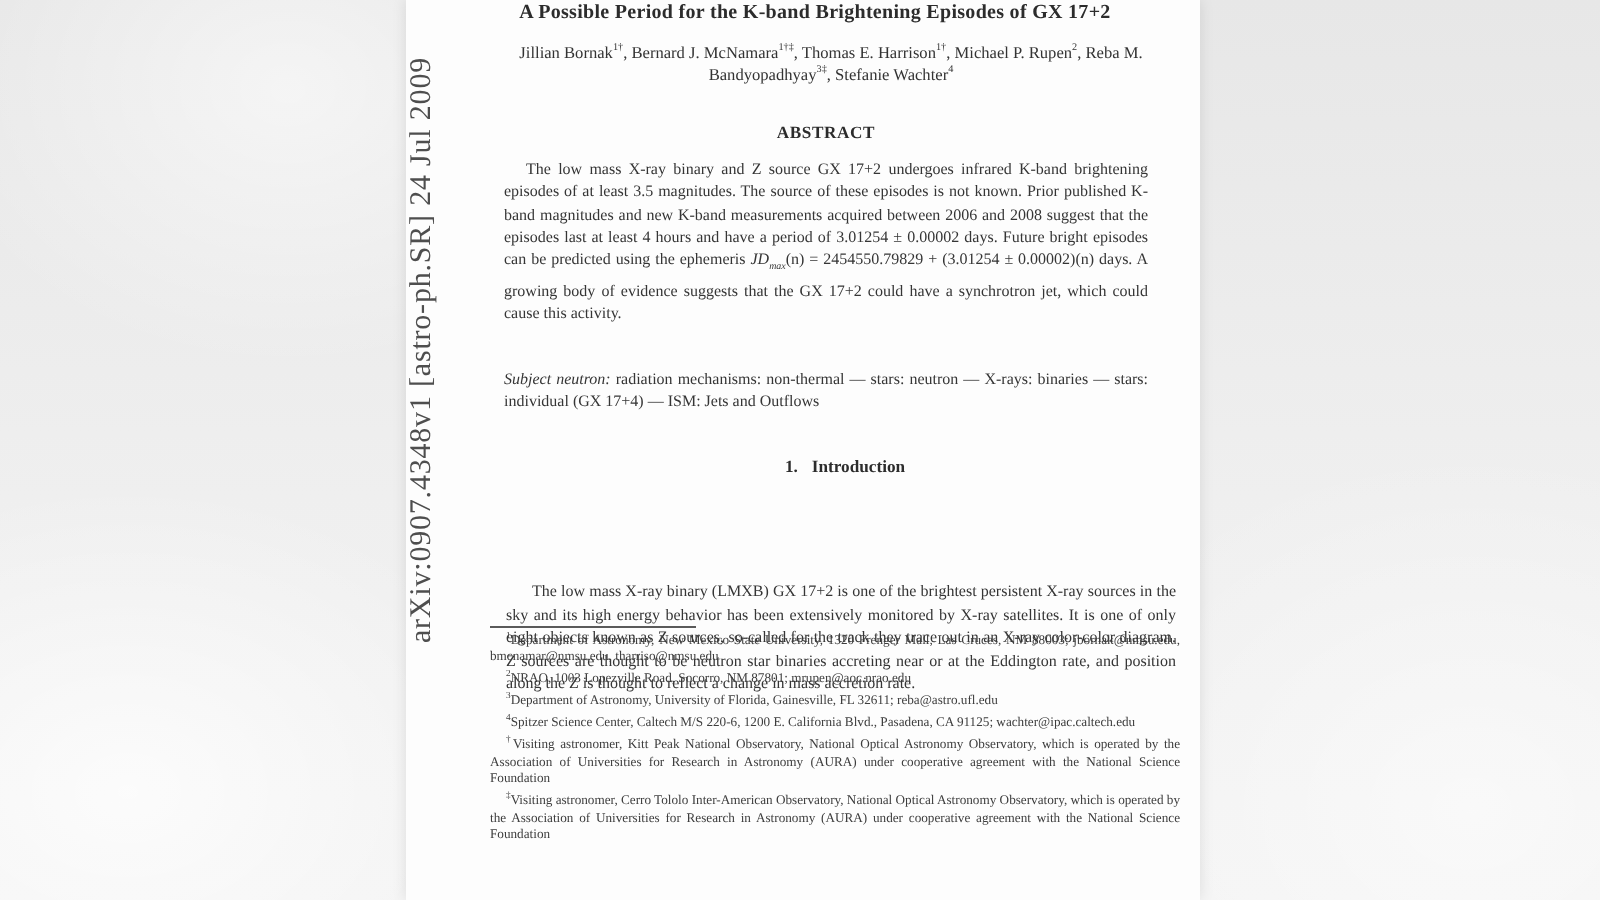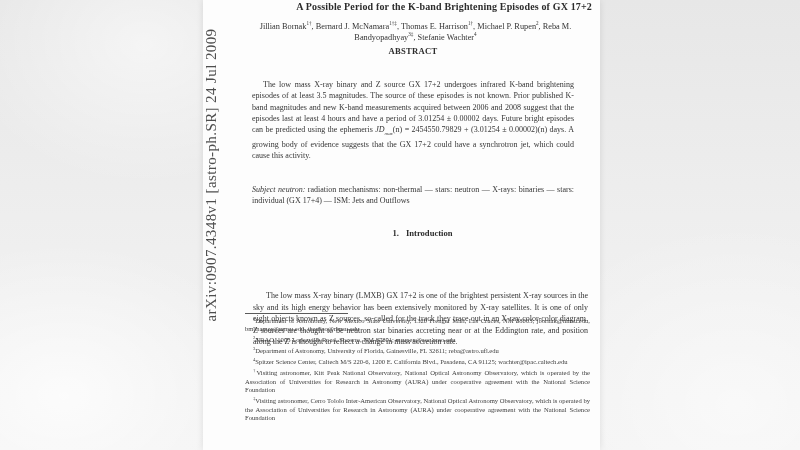--- a/index.html
+++ b/index.html
@@ -23,29 +23,29 @@
     color:#383838;
   }
   .watermark{
     position:absolute;left:-141px;top:166px;width:300px;height:18px;
     transform:rotate(-90deg);
     font-size:15px;letter-spacing:.4px;color:#4e4e4e;
     text-align:center;white-space:nowrap;
   }
   .title{
     position:absolute;top:1px;left:20px;right:8px;
-    text-align:right;font-weight:bold;font-size:10px;letter-spacing:.15px;color:#2c2c2c;
+    text-align:center;font-weight:bold;font-size:10px;letter-spacing:.15px;color:#2c2c2c;
   }
   .authors{
     position:absolute;top:21px;left:30px;right:2px;
     text-align:center;font-size:8.3px;line-height:11px;color:#333;
   }
   sup{font-size:62%;line-height:0;vertical-align:super;}
   .abs-head{
-    position:absolute;top:46px;left:49px;right:26px;
+    position:absolute;top:61px;left:49px;right:26px;
     text-align:center;font-weight:bold;font-size:8.6px;letter-spacing:.3px;color:#2c2c2c;
   }
   .abs-body{
     position:absolute;top:79px;left:49px;right:26px;
     font-size:8px;line-height:11.3px;text-align:justify;text-indent:11px;color:#353535;
   }
   .subject{
     position:absolute;top:184px;left:49px;right:26px;
     font-size:8px;line-height:11.3px;text-align:justify;color:#353535;
   }

